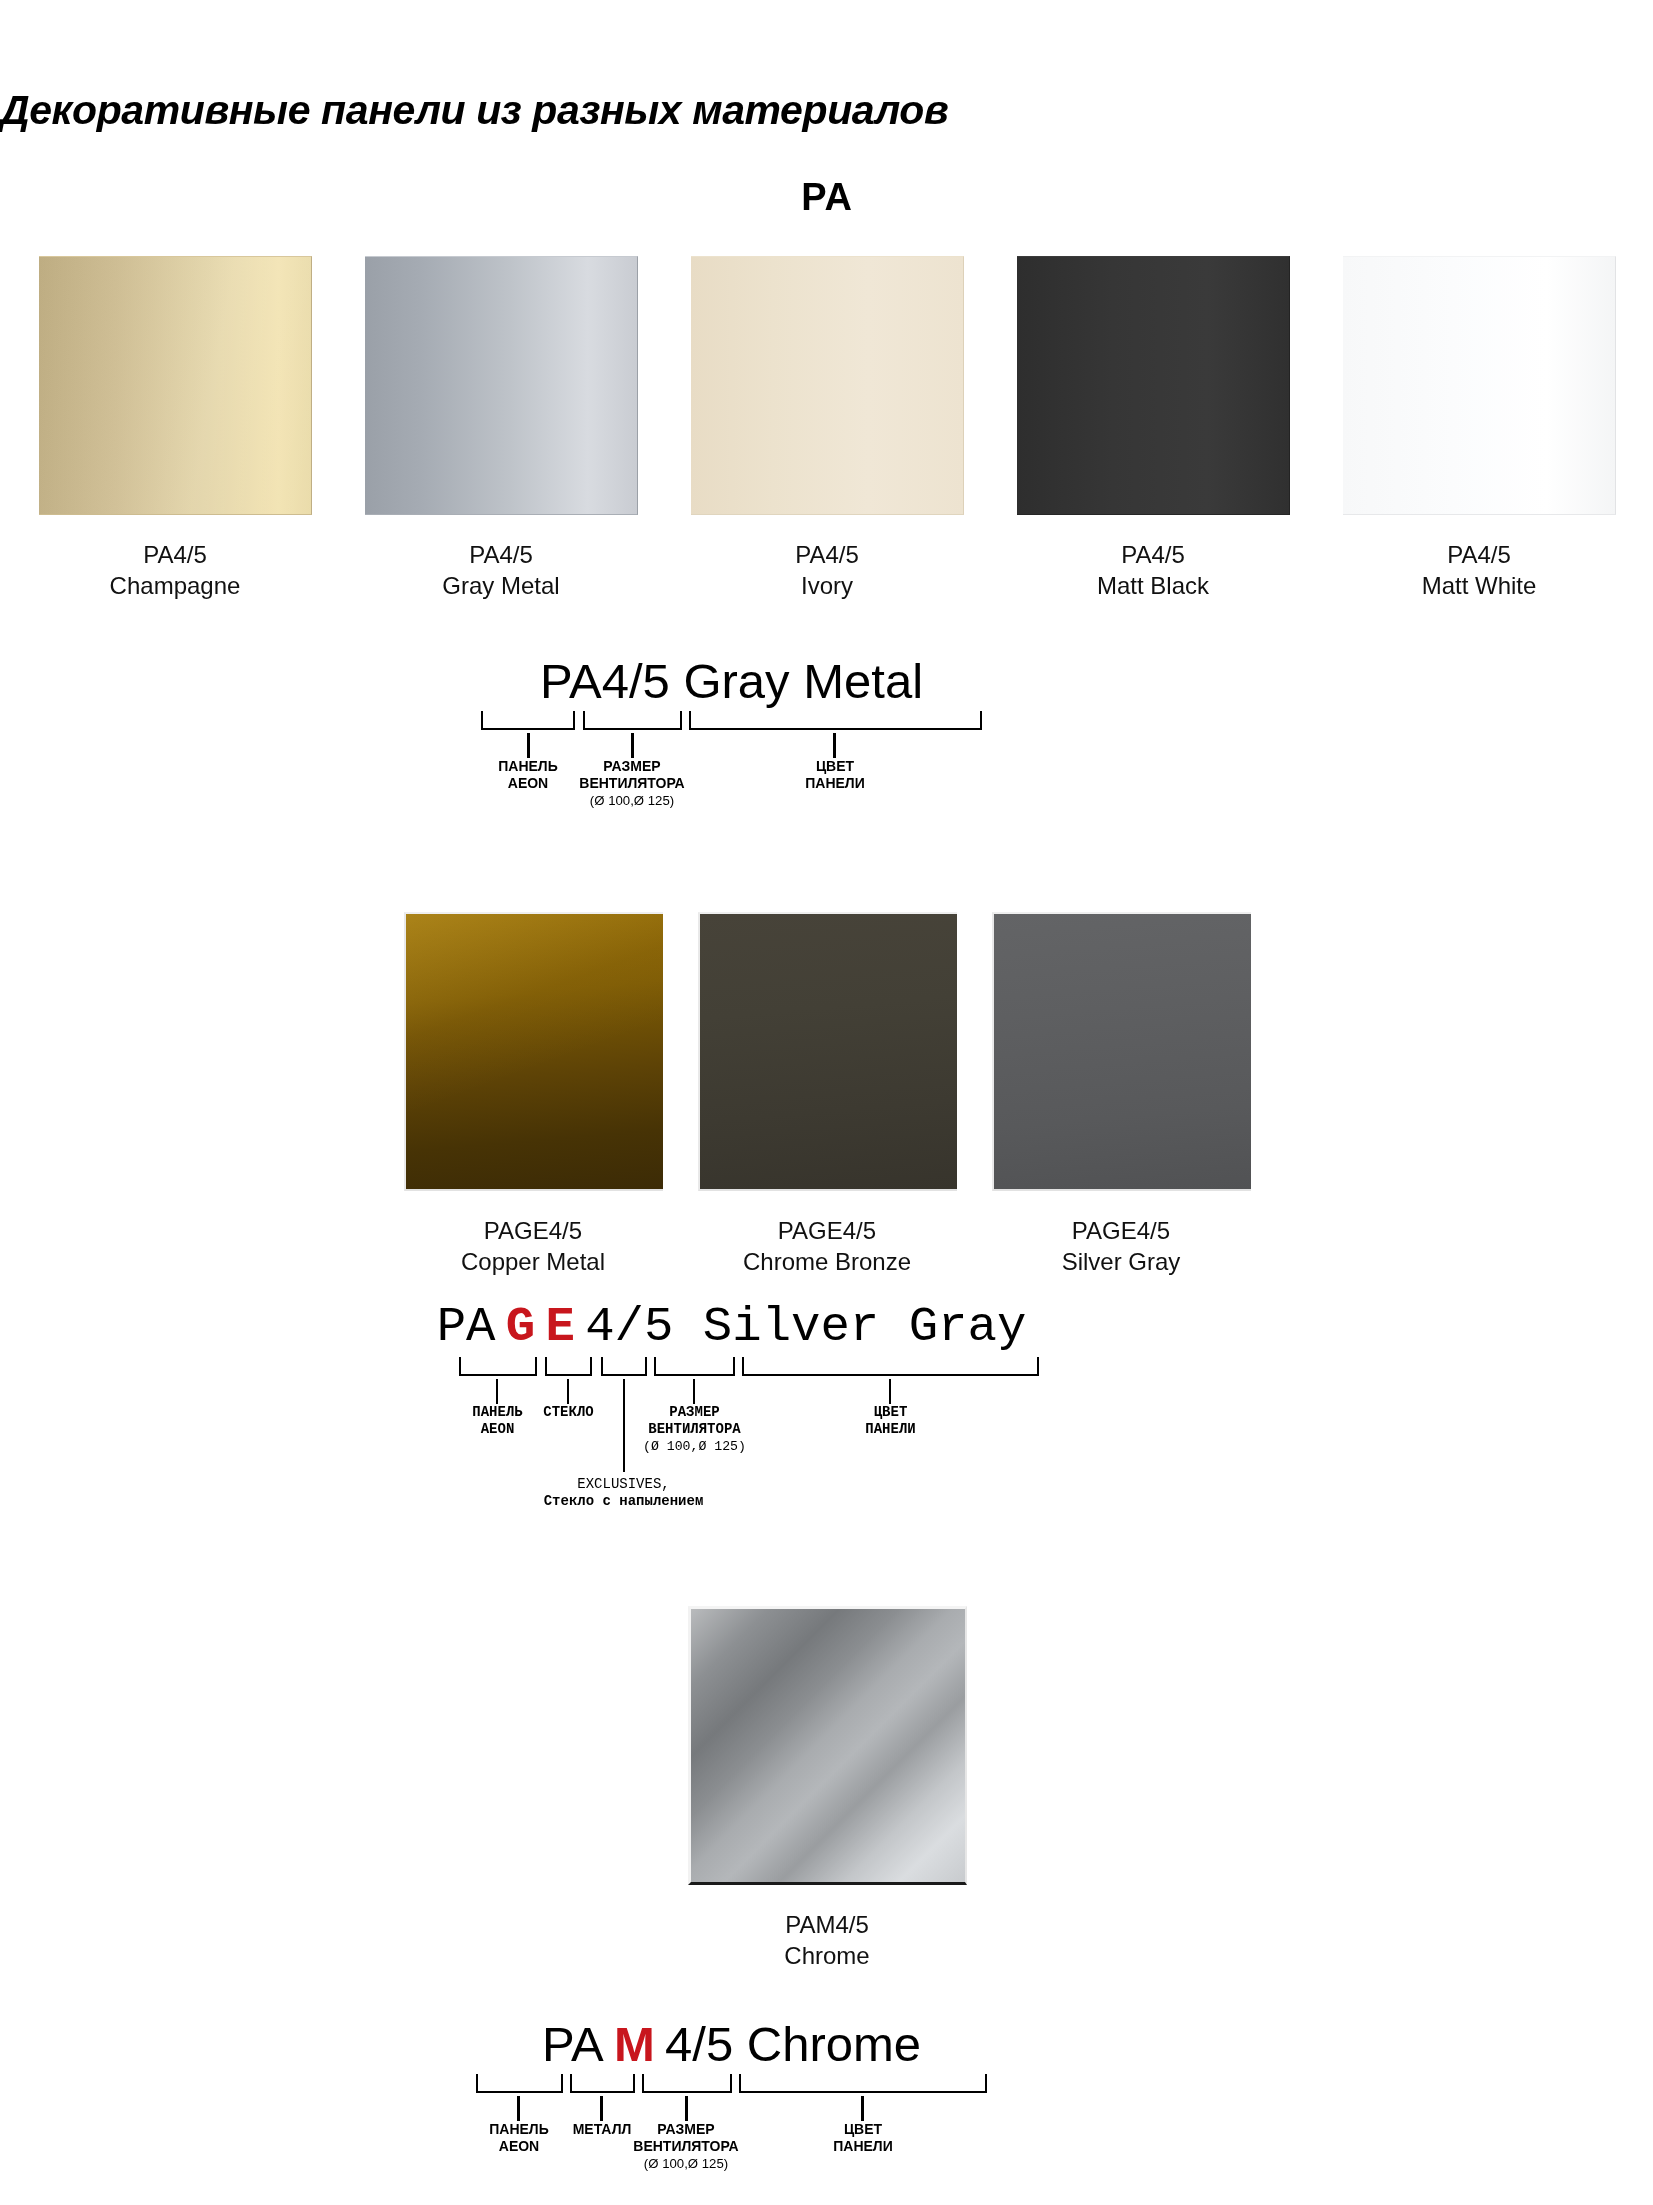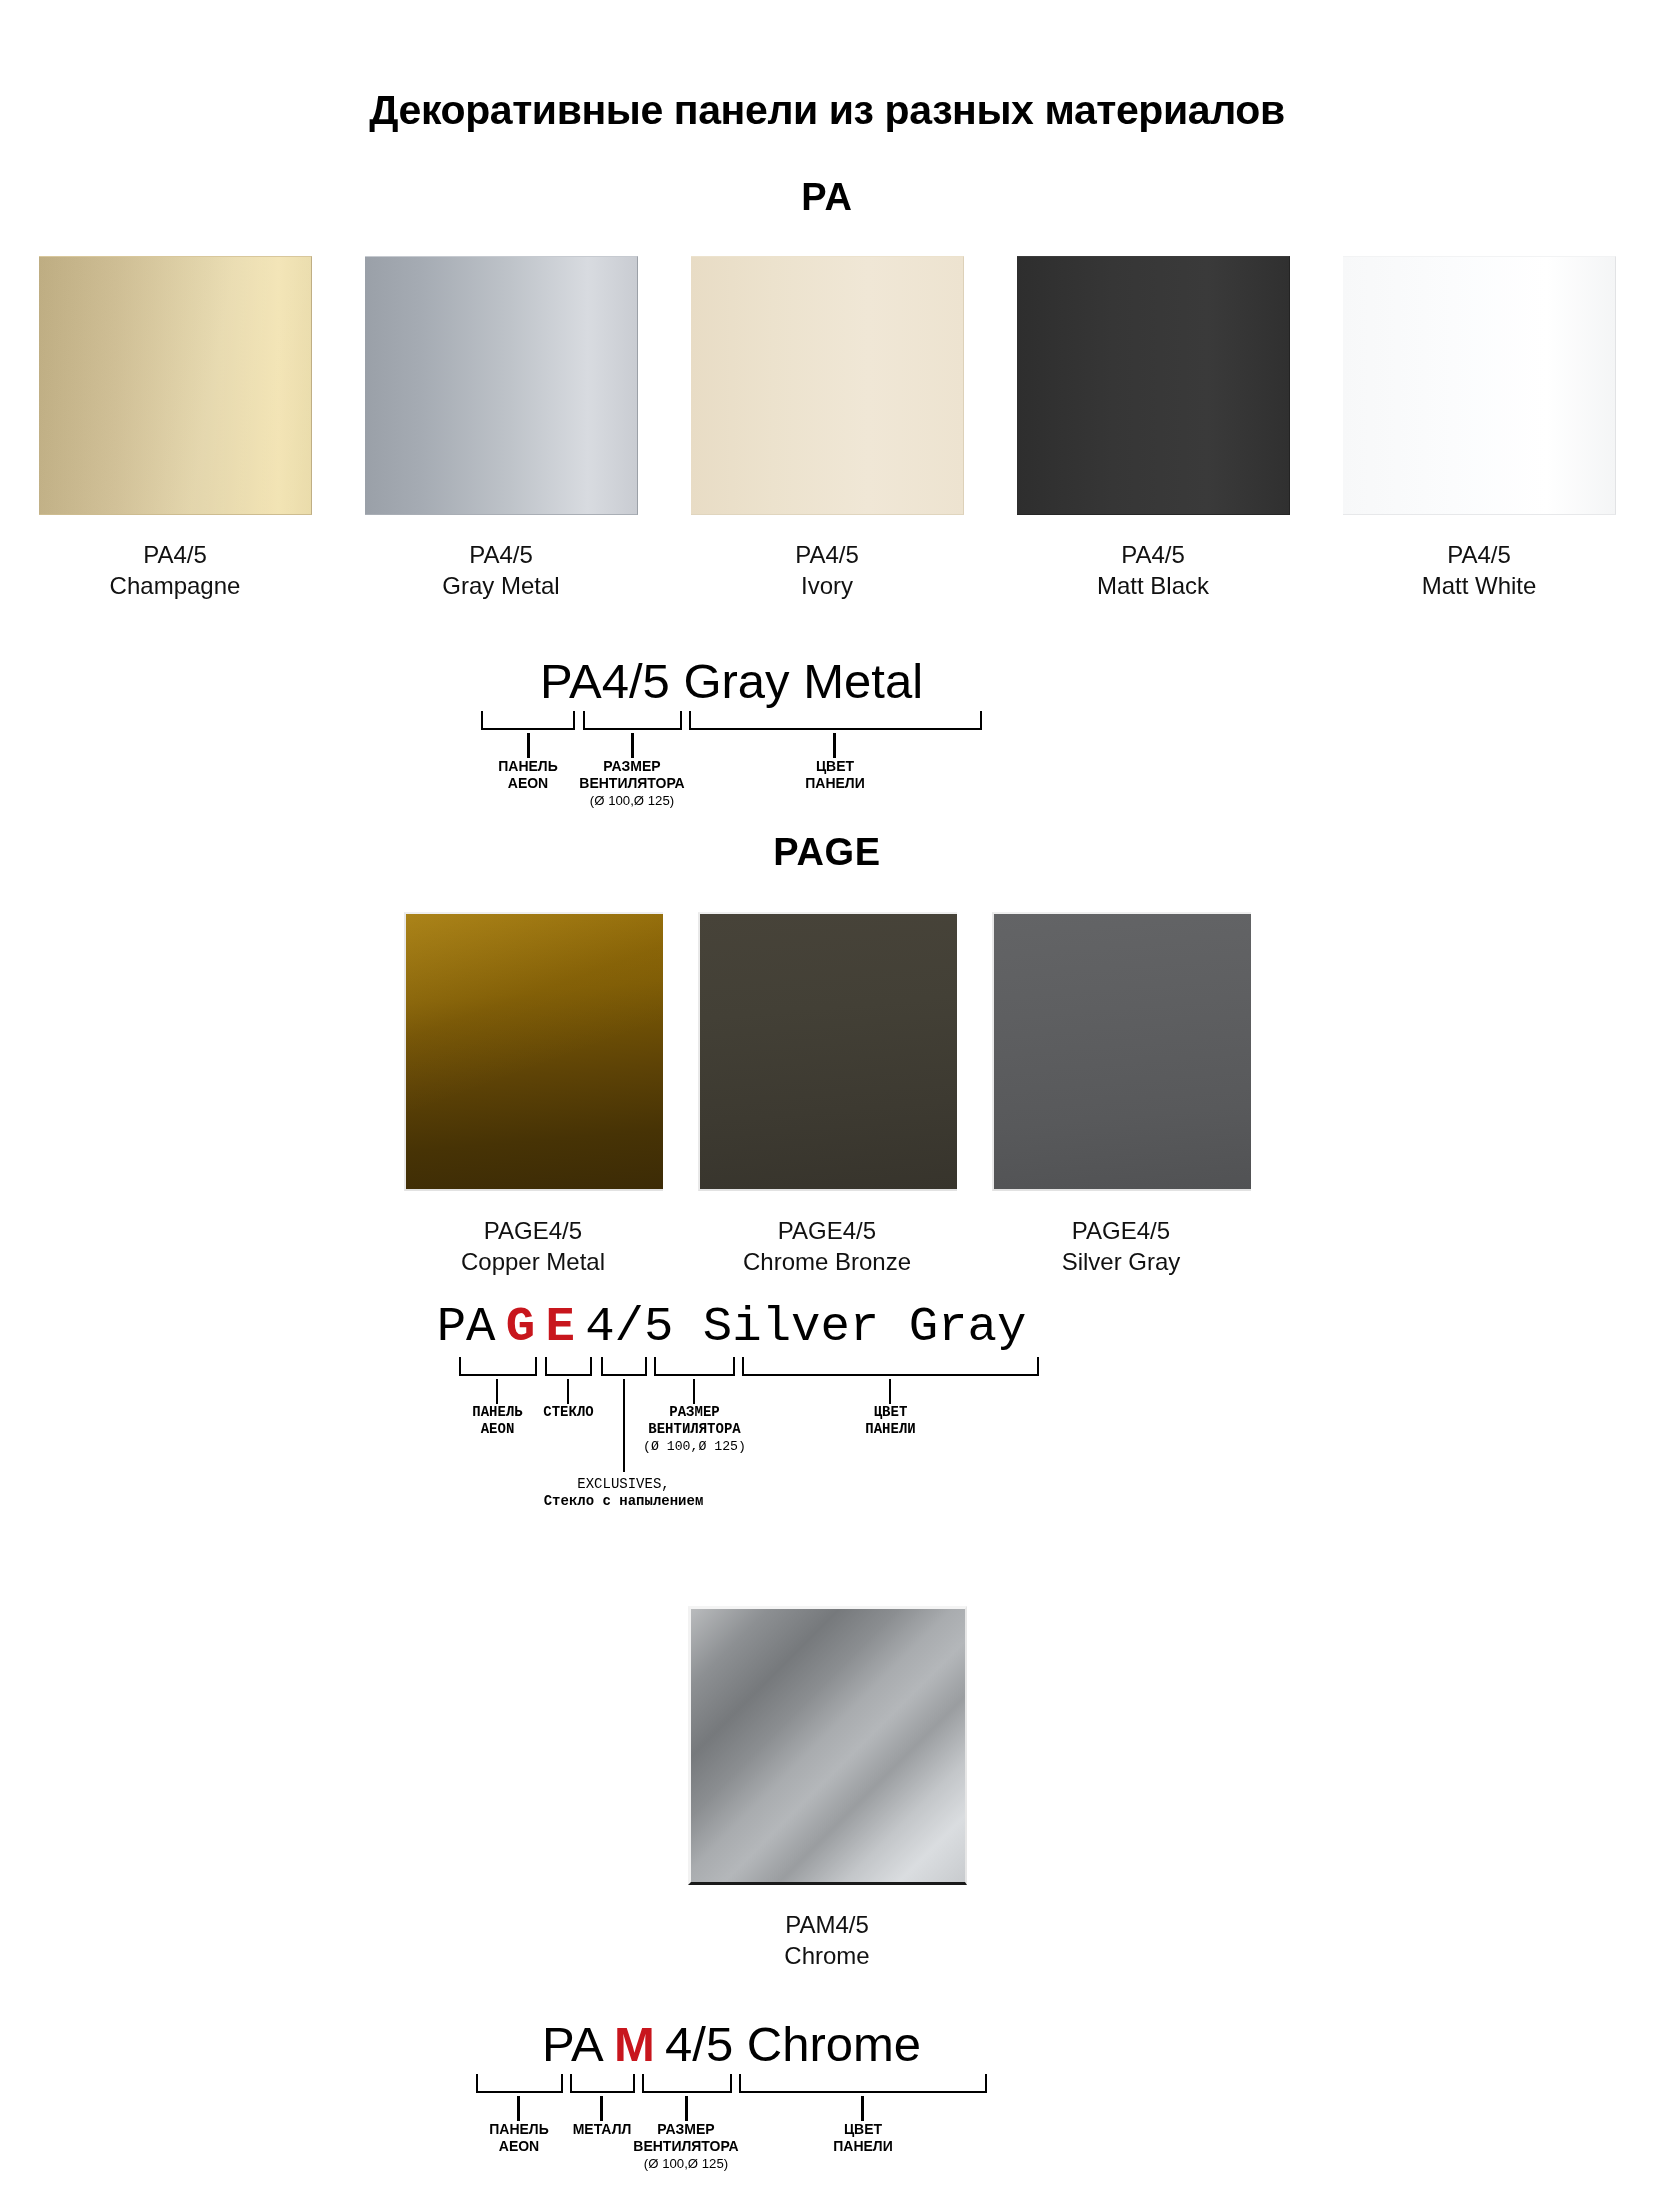--- a/index.html
+++ b/index.html
@@ -17,25 +17,26 @@
     height: 2205px;
     background: #ffffff;
   }
 
   
   .doc-title {
     position: absolute;
     top: 87px;
     left: 0;
     width: 1654px;
-    text-align: center;
+    text-align: left;
     font-size: 41px;
     font-weight: bold;
     letter-spacing: -0.4px;
     color: #000;
+    font-style: italic;
   }
 
   
   .section-header {
     position: absolute;
     left: 0;
     width: 1654px;
     text-align: center;
     font-size: 38px;
     font-weight: bold;
@@ -314,21 +315,20 @@
           <span class="paren">(Ø 100,Ø 125)</span>
         </div>
         <div class="nm-label" style="left:361px; top:0;">
           <span>ЦВЕТ</span>
           <span class="sub">ПАНЕЛИ</span>
         </div>
       </div>
     </div>
   </div>
 
-  <div class="section-header sh-page">PAGE</div>
 
   <div class="panel-row row-page">
 
     <div class="panel-cell">
       <div class="swatch sw-page fill-coppermetal"></div>
       <div class="caption">
         <span class="code">PAGE4/5</span>
         <span class="name">Copper Metal</span>
       </div>
     </div>

